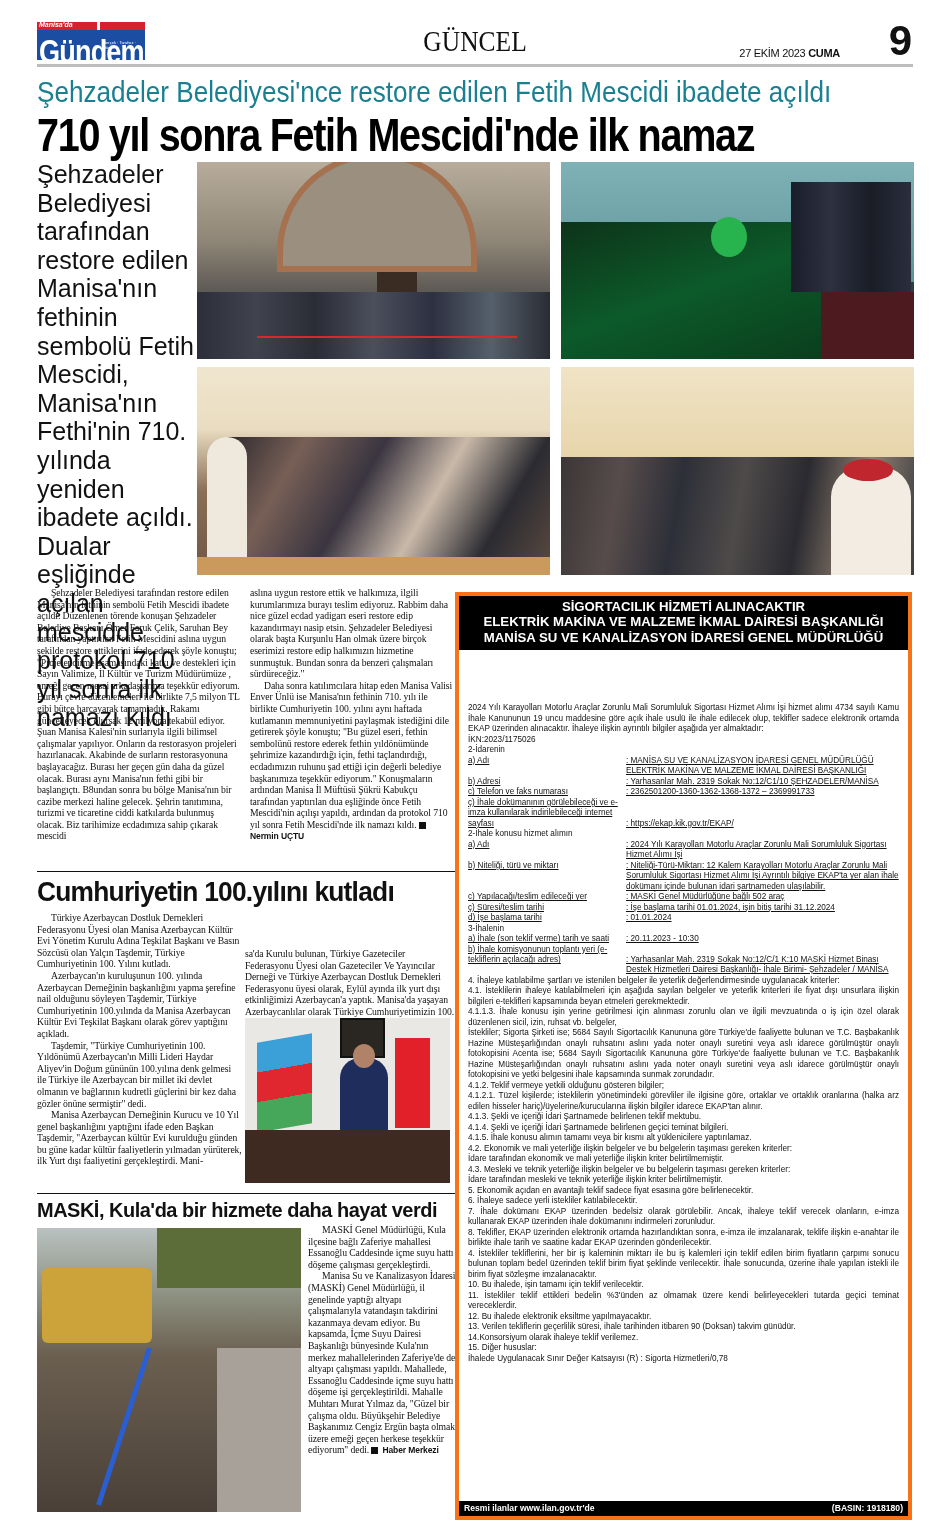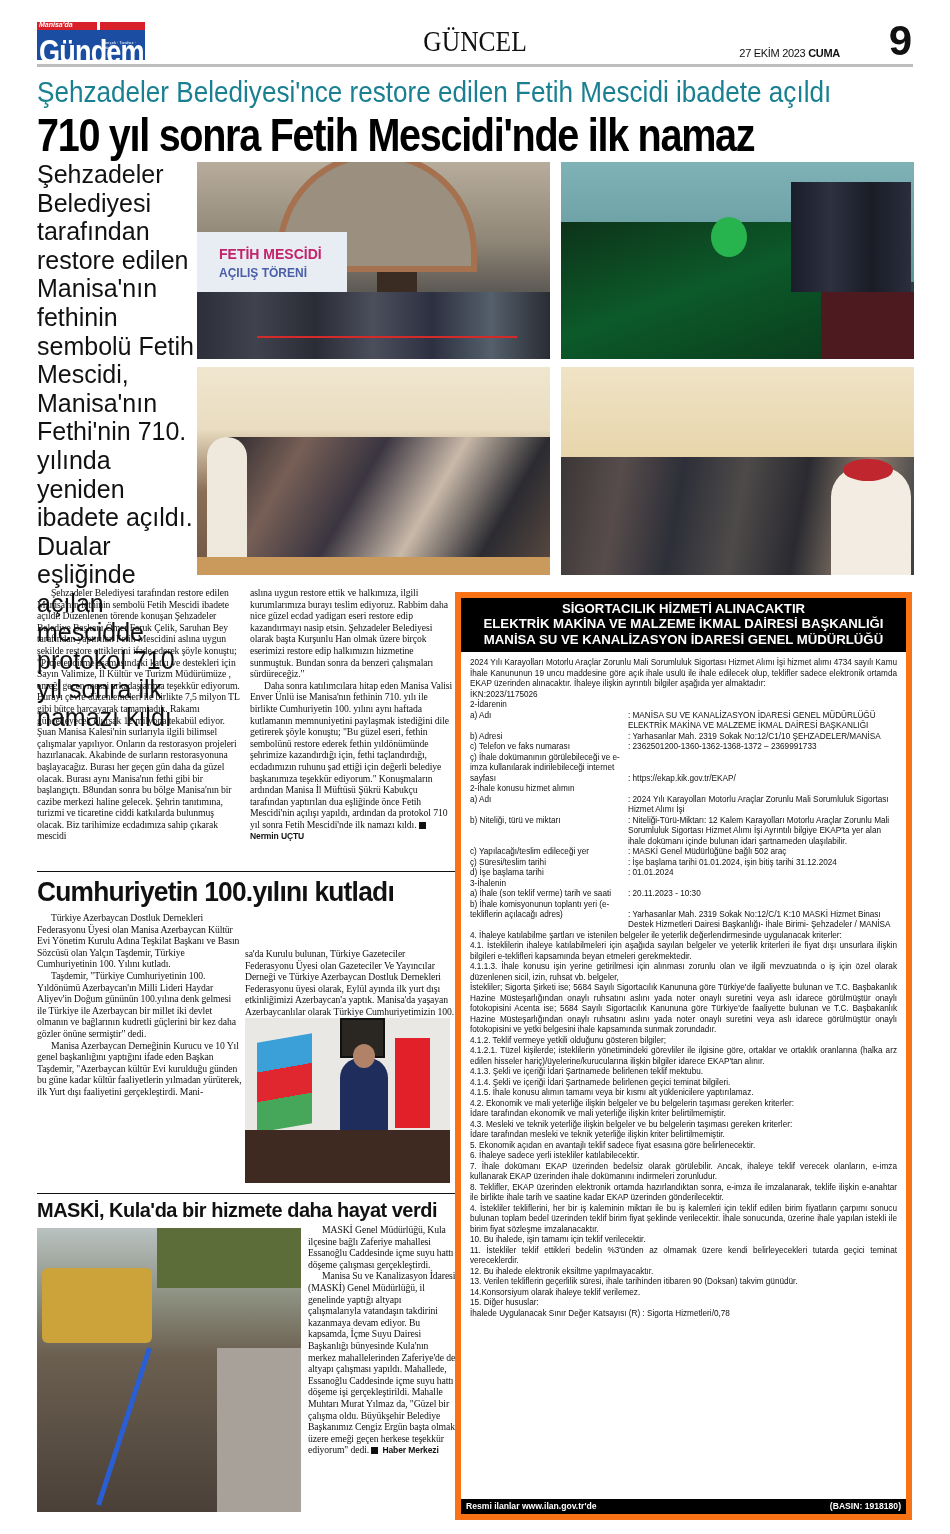--- a/index.html
+++ b/index.html
@@ -84,25 +84,25 @@
   
   .h3 { position: absolute; left: 37px; top: 1199px; font: bold 21px/1 "Liberation Sans", sans-serif; letter-spacing: -0.5px; transform: scaleX(0.95); transform-origin: left top; white-space: nowrap; }
   .p6 { left: 37px; top: 1228px; width: 264px; height: 284px; background: linear-gradient(180deg,#b9c2c1 0%,#8b8e7e 25%,#6b5f50 45%,#4a4038 100%); }
   .p6 .trees { position: absolute; left: 120px; top: 0; width: 144px; height: 60px; background: #5c6d3a; }
   .p6 .loader { position: absolute; left: 5px; top: 40px; width: 110px; height: 75px; background: #cba33a; border-radius: 6px; }
   .p6 .road { position: absolute; left: 180px; top: 120px; width: 84px; height: 164px; background: #a7a19a; }
   .p6 .pipe { position: absolute; left: 110px; top: 120px; width: 5px; height: 165px; background: #2a5ed3; transform: rotate(18deg); transform-origin: top; }
   .c5 { left: 308px; top: 1224px; width: 148px; }
 
   
-  .ad { position: absolute; left: 455px; top: 592px; width: 457px; height: 928px; border: 6px solid #f97316; background: #fff; }
+  .ad { position: absolute; left: 455px; top: 592px; width: 457px; height: 928px; border: 4px solid #f97316; background: #fff; }
   .ad-head { background: #000; color: #fff; text-align: center; font: bold 13.2px/15.4px "Liberation Sans", sans-serif; padding: 3px 4px 5px; }
-  .ad-body { padding: 6px 9px 0 9px; font: 8.2px/10.5px "Liberation Sans", sans-serif; color: #111; }
+  .ad-body { padding: 6px 9px 0 9px; font: 8.2px/10.5px "Liberation Sans", sans-serif; color: #111; margin-top: 47px; }
   .ad-body .j { text-align: justify; }
-  .kv { display: flex; }
+  .kv { display: flex; text-decoration: underline; }
   .kv .k { width: 158px; flex: none; }
   .kv .v { flex: 1; }
   .ad-foot { position: absolute; left: 0; bottom: 0; width: 100%; height: 15px; background: #000; color: #fff; font: bold 8.6px/15px "Liberation Sans", sans-serif; padding: 0 5px; display: flex; justify-content: space-between; }
 </style>
 </head>
 <body>
 
 <div class="masthead">
   <div class="logo">
     <div class="top-red">
@@ -120,24 +120,20 @@
   <div class="head-rule"></div>
 </div>
 
 <div class="kicker">Şehzadeler Belediyesi'nce restore edilen Fetih Mescidi ibadete açıldı</div>
 <div class="headline">710 yıl sonra Fetih Mescidi'nde ilk namaz</div>
 <div class="lead">Şehzadeler Belediyesi tarafından restore edilen Manisa'nın fethinin sembolü Fetih Mescidi, Manisa'nın Fethi'nin 710. yılında yeniden ibadete açıldı. Dualar eşliğinde açılan mescidde protokol 710 yıl sonra ilk namazı kıldı</div>
 
 <div class="photo p1">
   <div class="arch"></div>
   <div class="door"></div>
-  <div class="banner">
-    <span class="t1">FETİH MESCİDİ</span>
-    <span class="t2">AÇILIŞ TÖRENİ</span>
-  </div>
   <div class="crowd"></div>
   <div class="ribbon"></div>
 </div>
 
 <div class="photo p2">
   <div class="wall"></div>
   <div class="coffin"></div>
   <div class="turban"></div>
   <div class="men"></div>
   <div class="carpet"></div>
@@ -161,20 +157,21 @@
 <div class="col c2 body-text">
   <p style="text-indent:0">aslına uygun restore ettik ve halkımıza, ilgili kurumlarımıza burayı teslim ediyoruz. Rabbim daha nice güzel ecdad yadigarı eseri restore edip kazandırmayı nasip etsin. Şehzadeler Belediyesi olarak başta Kurşunlu Han olmak üzere birçok eserimizi restore edip halkımızın hizmetine sunmuştuk. Bundan sonra da benzeri çalışmaları sürdüreceğiz."</p>
   <p><span>Daha sonra katılımcılara hitap eden Manisa Valisi Enver Ünlü ise Manisa'nın fethinin 710. yılı ile birlikte Cumhuriyetin 100. yılını aynı haftada kutlamanın memnuniyetini paylaşmak istediğini dile getirerek şöyle konuştu; "Bu güzel eseri, fethin sembolünü restore ederek fethin yıldönümünde şehrimize kazandırdığı için, fethi taçlandırdığı, ecdadımızın ruhunu şad ettiği için değerli belediye başkanımıza teşekkür ediyorum." Konuşmaların ardından Manisa İl Müftüsü Şükrü Kabukçu tarafından yaptırılan dua eşliğinde önce Fetih Mescidi'nin açılışı yapıldı, ardından da protokol 710 yıl sonra Fetih Mescidi'nde ilk namazı kıldı.</span> <span class="sig">Nermin UÇTU</span></p>
 </div>
 
 <div class="rule" style="left:37px; top:871px; width:418px;"></div>
 
 <div class="h2">Cumhuriyetin 100.yılını kutladı</div>
 <div class="col c3 body-text">
   <p>Türkiye Azerbaycan Dostluk Dernekleri Federasyonu Üyesi olan Manisa Azerbaycan Kültür Evi Yönetim Kurulu Adına Teşkilat Başkanı ve Basın Sözcüsü olan Yalçın Taşdemir, Türkiye Cumhuriyetinin 100. Yılını kutladı.</p>
+  <p>Azerbaycan'ın kuruluşunun 100. yılında Azerbaycan Derneğinin başkanlığını yapma şerefine nail olduğunu söyleyen Taşdemir, Türkiye Cumhuriyetinin 100.yılında da Manisa Azerbaycan Kültür Evi Teşkilat Başkanı olarak görev yaptığını açıkladı.</p>
   <p>Taşdemir, "Türkiye Cumhuriyetinin 100. Yıldönümü Azerbaycan'ın Milli Lideri Haydar Aliyev'in Doğum gününün 100.yılına denk gelmesi ile Türkiye ile Azerbaycan bir millet iki devlet olmanın ve bağlarının kudretli güçlerini bir kez daha gözler önüne sermiştir" dedi.</p>
   <p>Manisa Azerbaycan Derneğinin Kurucu ve 10 Yıl genel başkanlığını yaptığını ifade eden Başkan Taşdemir, "Azerbaycan kültür Evi kurulduğu günden bu güne kadar kültür faaliyetlerin yılmadan yürüterek, ilk Yurt dışı faaliyetini gerçekleştirdi. Mani-</p>
 </div>
 <div class="col c4 body-text">
   <p style="text-indent:0"><span>sa'da Kurulu bulunan, Türkiye Gazeteciler Federasyonu Üyesi olan Gazeteciler Ve Yayıncılar Derneği ve Türkiye Azerbaycan Dostluk Dernekleri Federasyonu üyesi olarak, Eylül ayında ilk yurt dışı etkinliğimizi Azerbaycan'a yaptık. Manisa'da yaşayan Azerbaycanlılar olarak Türkiye Cumhuriyetimizin 100. Yılını büyük bir coşkuyla kutluyoruz" dedi.</span> <span class="sig">Haber Merkezi</span></p>
 </div>
 <div class="photo p5">
   <div class="portrait"></div>
   <div class="flag-az"></div>
   <div class="flag-tr"></div>

